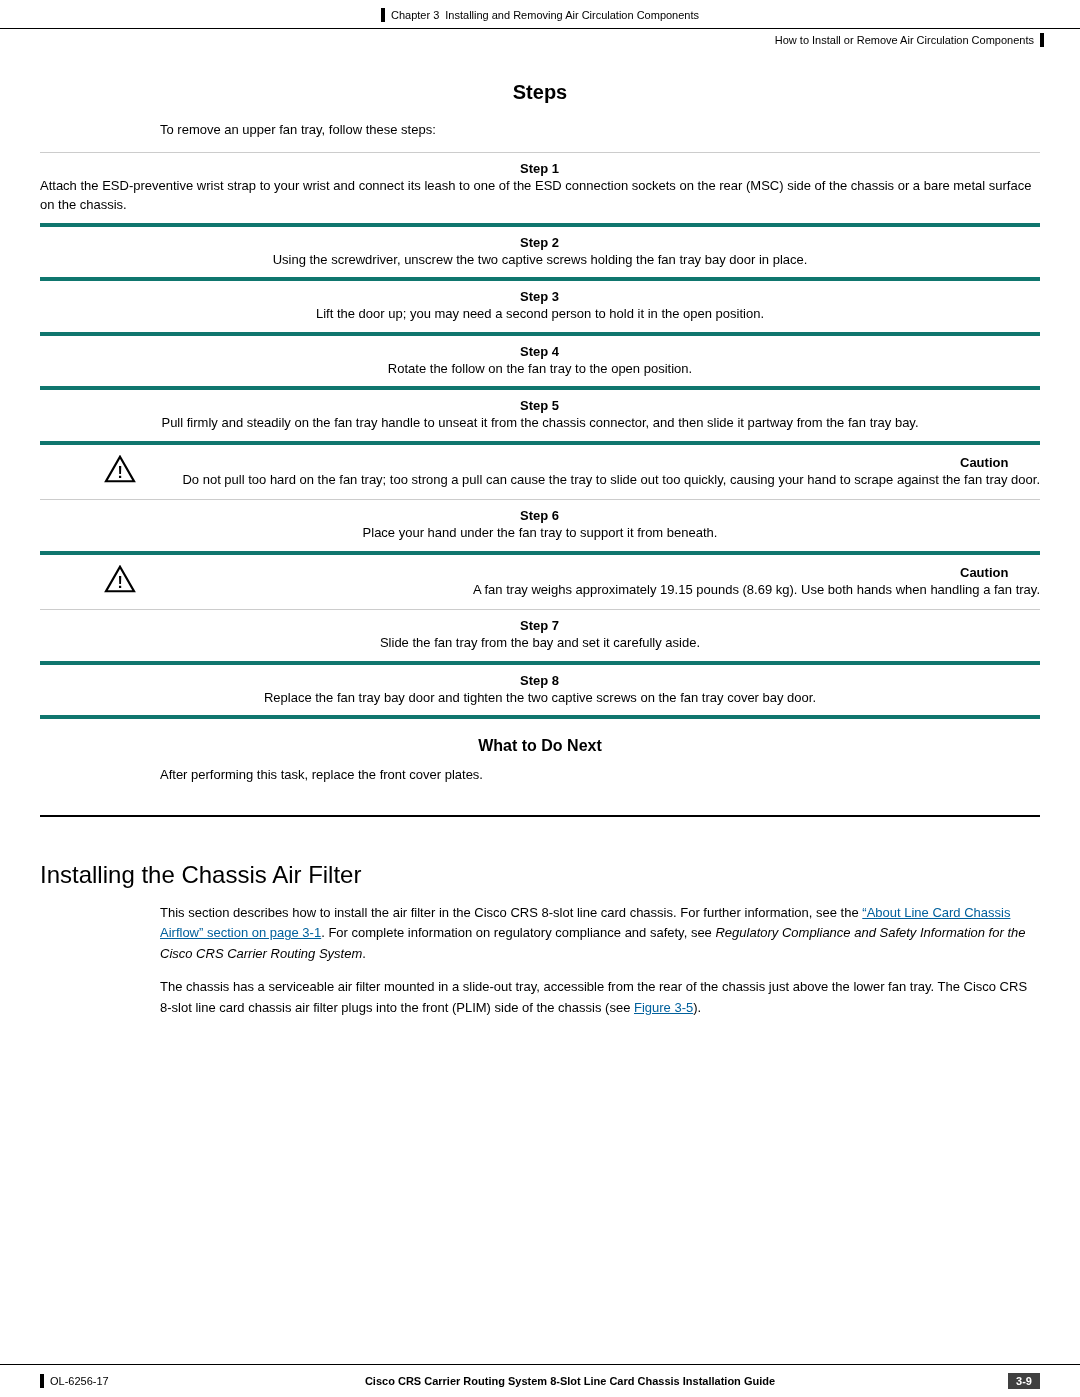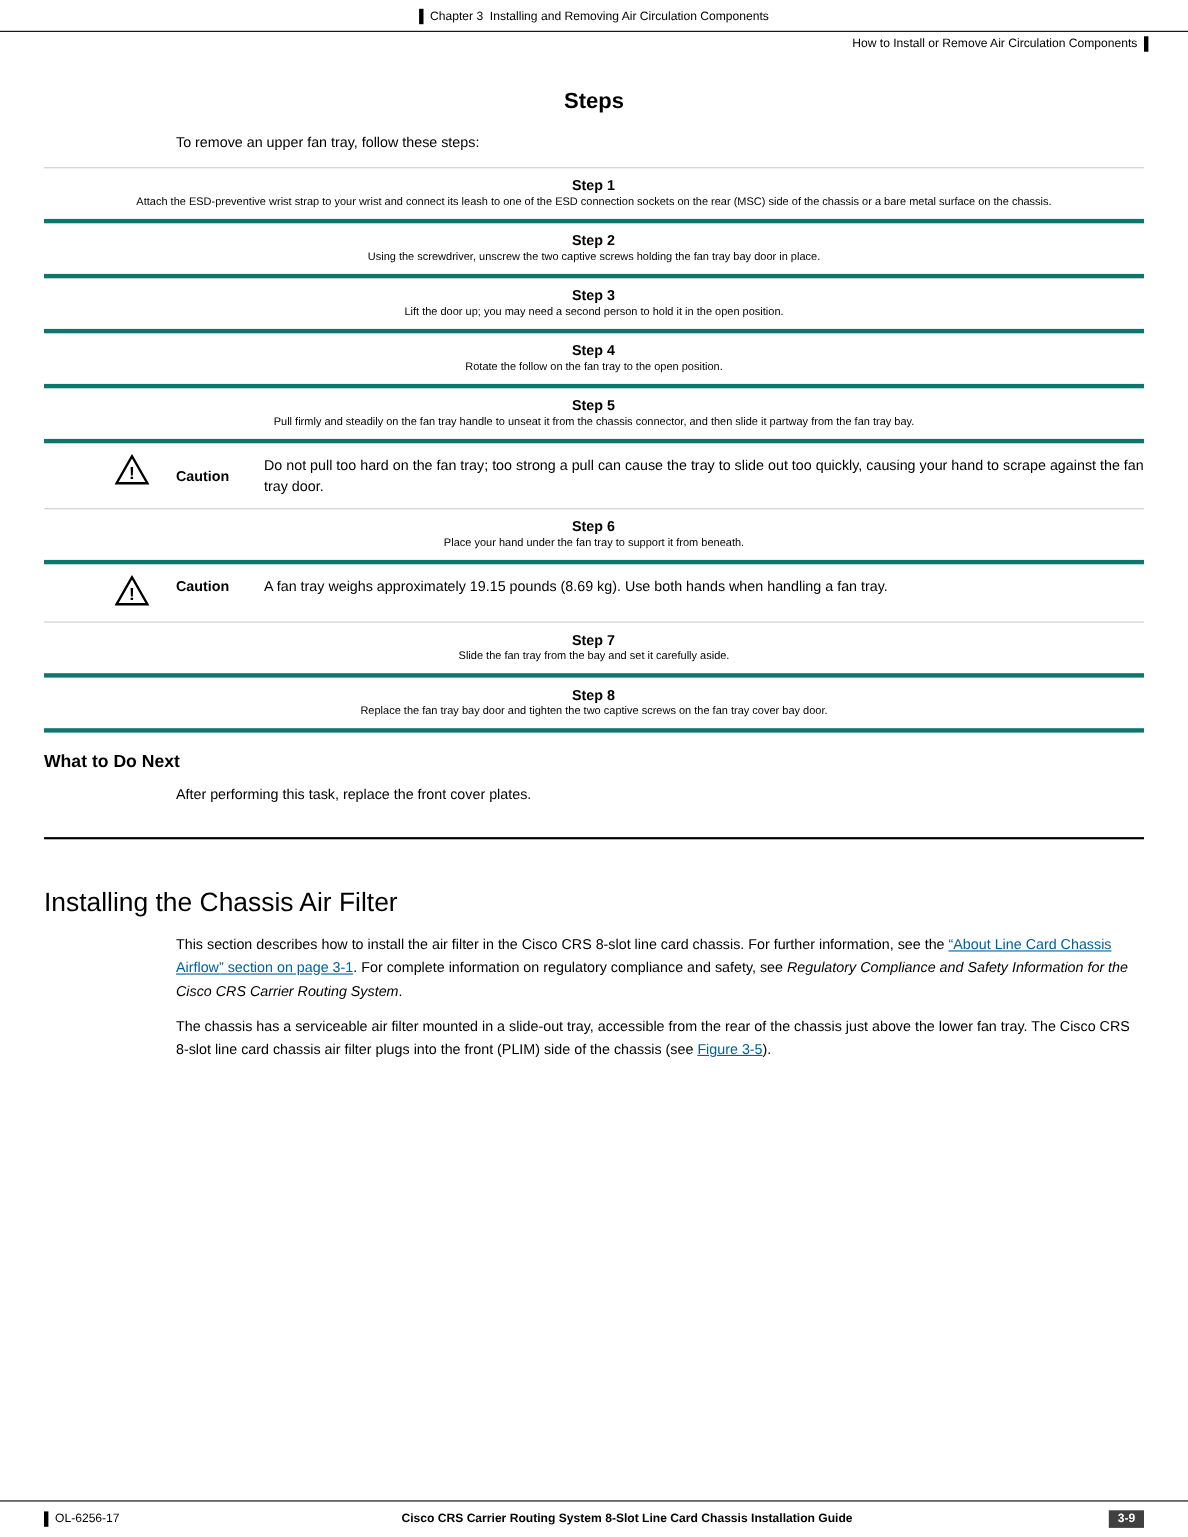--- a/index.html
+++ b/index.html
@@ -97,21 +97,21 @@
 
     .step-label {
       font-weight: bold;
       font-size: 13px;
       min-width: 120px;
       padding-left: 40px;
     }
 
     .step-content {
       flex: 1;
-      font-size: 10px;
+      font-size: 13px;
       line-height: 1.5;
     }
 
     
     .caution-row {
       display: flex;
       align-items: flex-start;
       padding: 10px 0;
       border-bottom: 1px solid #ccc;
     }
@@ -136,37 +136,38 @@
       font-weight: bold;
       font-size: 13px;
       min-width: 80px;
       padding-right: 10px;
       padding-top: 0;
       white-space: nowrap;
     }
 
     .caution-content-wrap {
       display: flex;
-      flex-direction: row;
+      flex-direction: column;
       flex: 1;
-      align-items: center;
+      align-items: flex-end;
     }
 
     .caution-text {
       flex: 1;
       font-size: 13px;
       line-height: 1.5;
     }
 
     
     .subsection-heading {
       font-size: 16px;
       font-weight: bold;
       margin-top: 18px;
       margin-bottom: 10px;
+      text-align: center;
     }
 
     
     .major-section {
       margin-top: 30px;
       border-top: 2px solid #000;
       padding-top: 16px;
     }
 
     .section-body-text {

